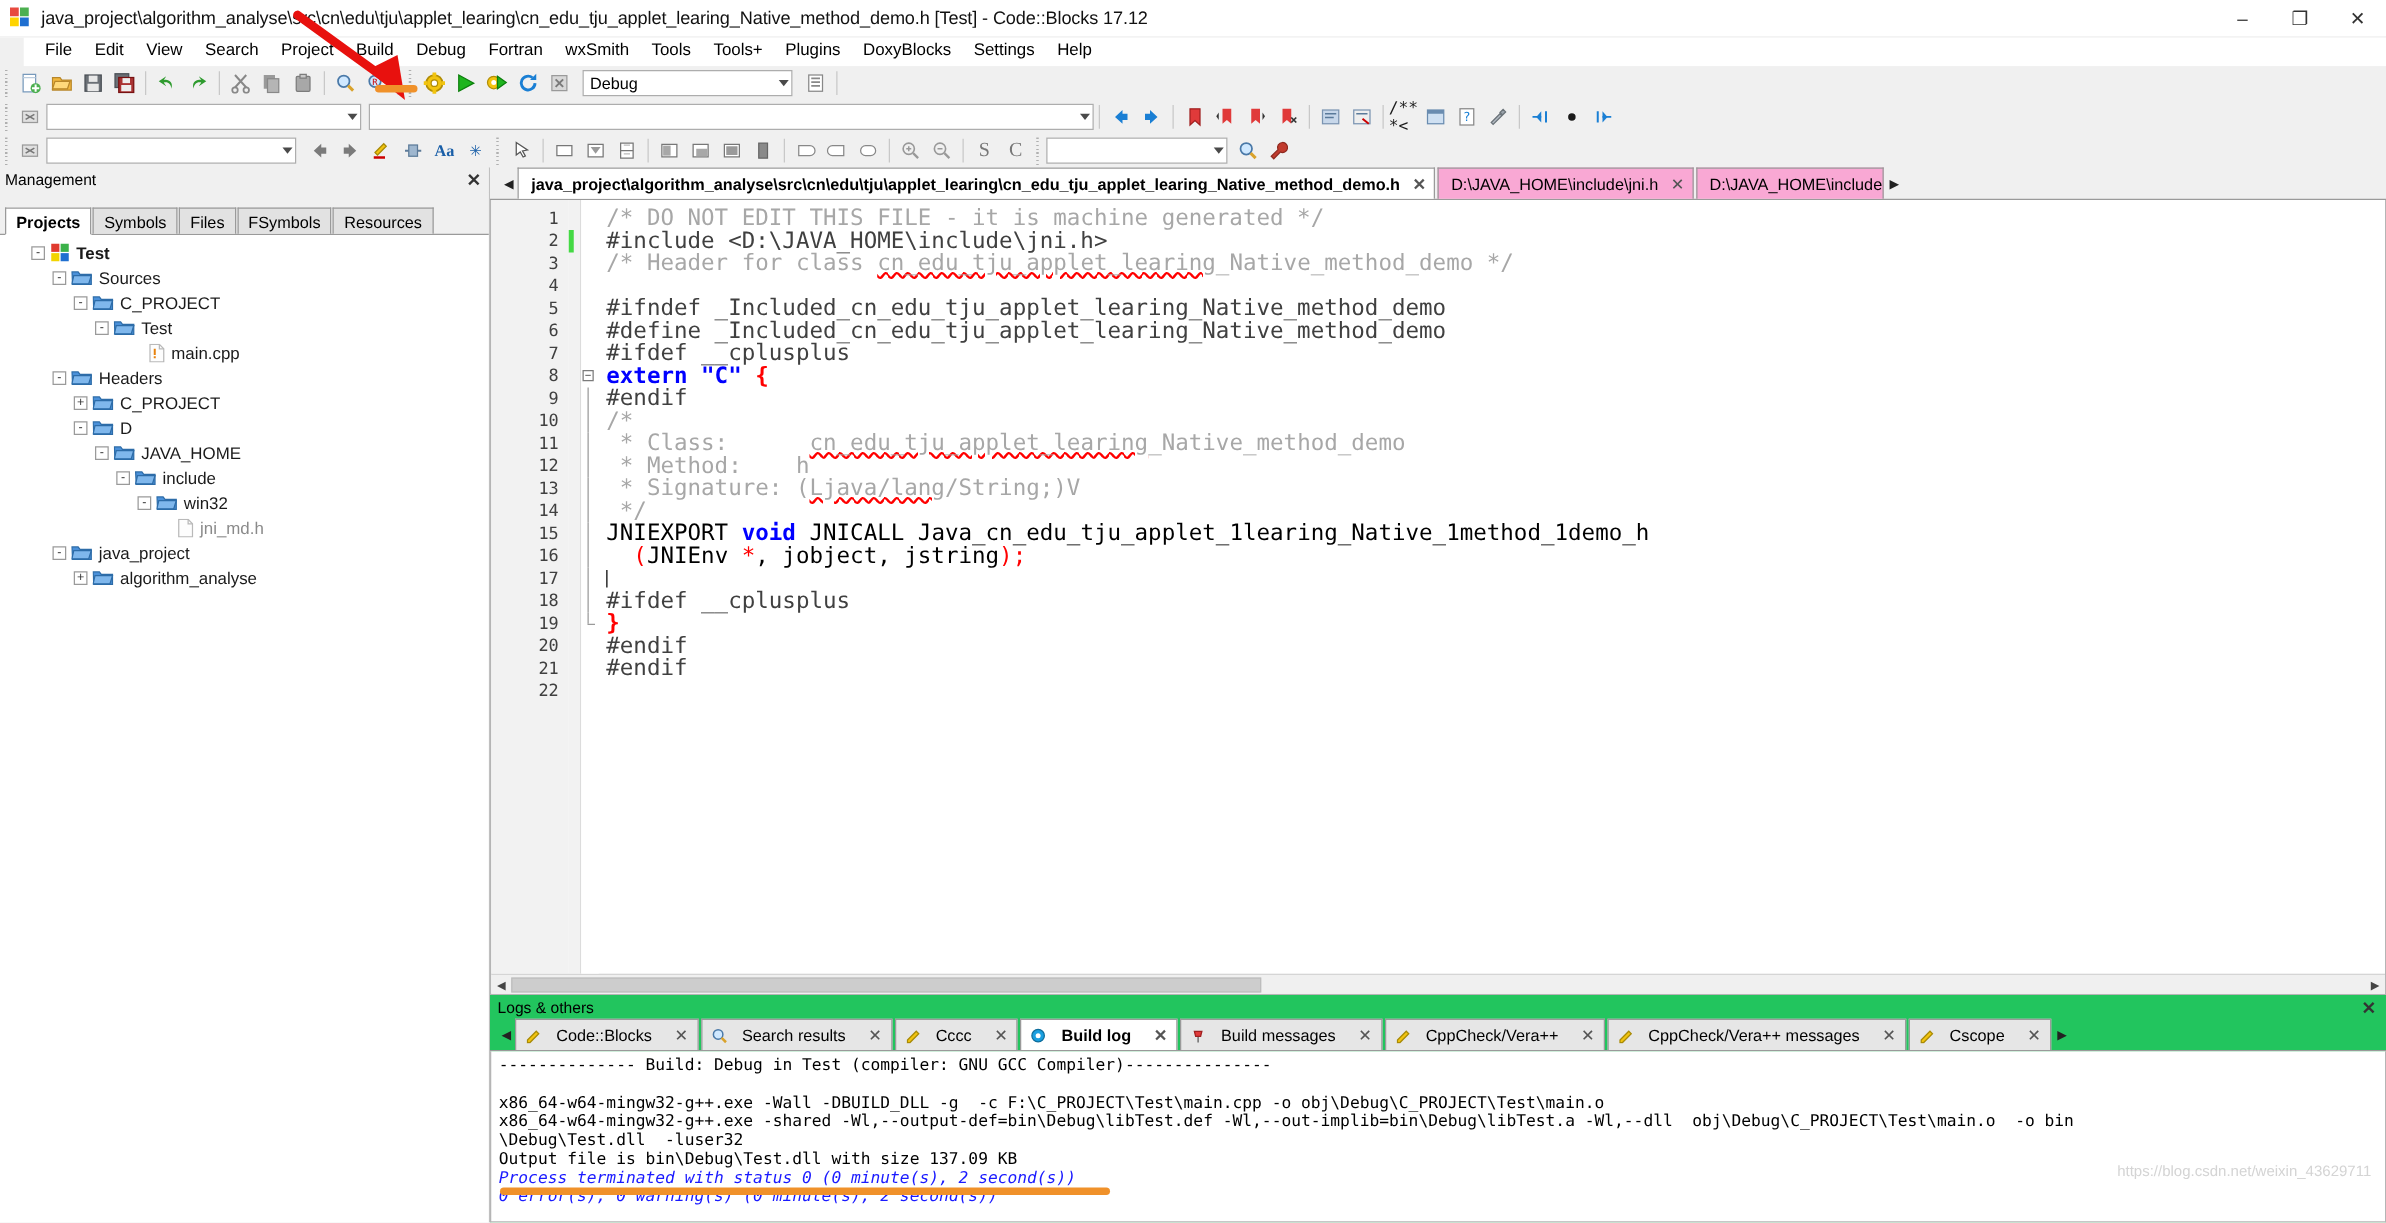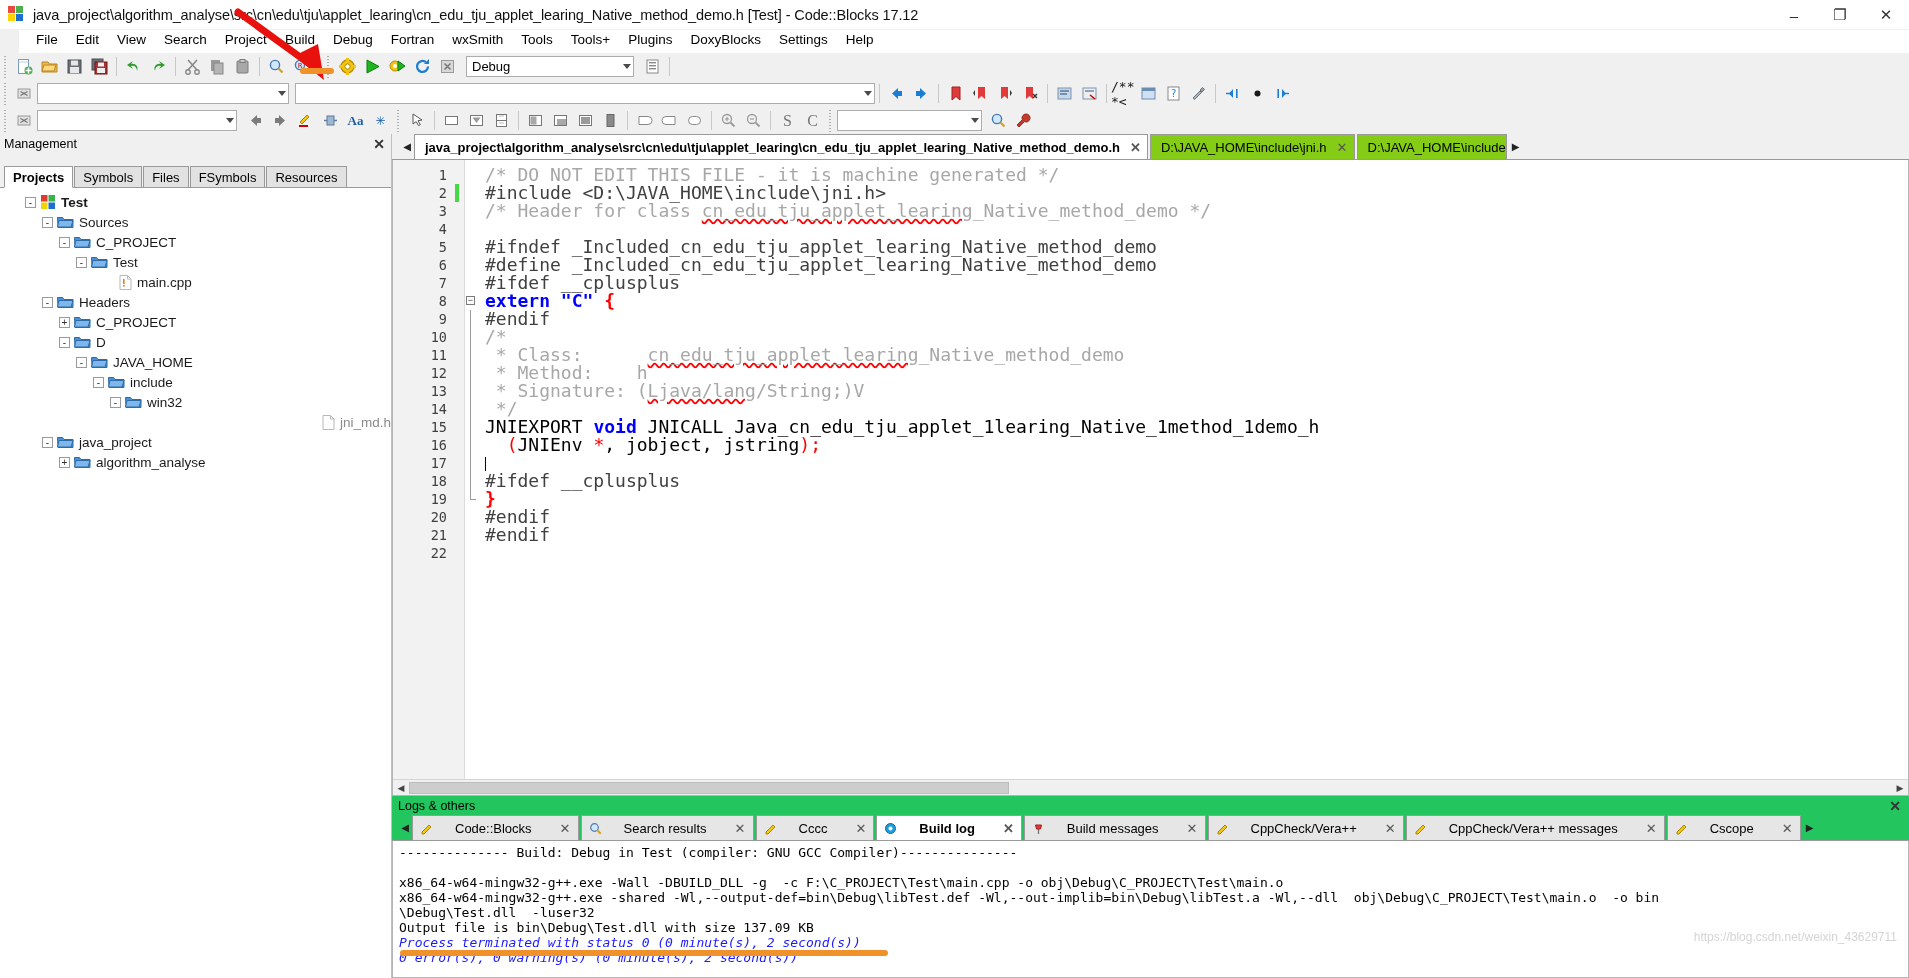--- a/index.html
+++ b/index.html
@@ -79,21 +79,21 @@
   .spacer-x { display: inline-block; flex: 0 0 auto; }
 
   
   .right { flex: 1 1 auto; display: flex; flex-direction: column; min-width: 0; background: #f0f0f0; }
 
   .ed-tabs { height: 26px; flex: 0 0 26px; display: flex; align-items: stretch;
              background: #f0f0f0; border-bottom: 1px solid #9a9a9a; padding-left: 8px; }
   .tab-arrow { width: 14px; display: flex; align-items: center; justify-content: center;
                font-size: 10px; color: #222; }
   .etab { display: flex; align-items: center; padding: 0 6px 0 10px; font-size: 13px;
-          border: 1px solid #9a9a9a; border-bottom: none; background: #84cc16; margin-right: 2px;
+          border: 1px solid #9a9a9a; border-bottom: none; background: #f9a8d4; margin-right: 2px;
           white-space: nowrap; max-width: 780px; overflow: hidden; }
   .etab.active { background: #fff; font-weight: bold; }
   .etab .x { margin-left: 10px; color: #555; font-size: 13px; }
 
   .editor { flex: 1 1 auto; background: #fff; display: flex; flex-direction: column; min-height: 0;
             border: 1px solid #b5b5b5; border-top: none; margin: 0; }
   .ed-body { flex: 1 1 auto; display: flex; min-height: 0; overflow: hidden; }
   .gutter-nums { width: 62px; flex: 0 0 62px; background: #f2f2f2; text-align: right;
                  padding: 6px 8px 0 0; font-family: "DejaVu Sans Mono", monospace; font-size: 13.5px;
                  color: #404040; }
@@ -123,21 +123,21 @@
   .hs-track { flex: 1 1 auto; height: 14px; background: #f0f0f0; position: relative; }
   .hs-thumb { position: absolute; left: 0; top: 1px; height: 12px; width: 600px; background: #cdcdcd;
               border: 1px solid #bdbdbd; }
 
   
   .logs { flex: 0 0 182px; display: flex; flex-direction: column; background: #22c55e; min-height: 0; }
   .logs-head { height: 19px; display: flex; align-items: center; justify-content: space-between;
                padding: 0 8px 0 6px; font-size: 12.5px; }
   .logs-tabs { height: 26px; flex: 0 0 26px; display: flex; align-items: stretch; padding-left: 6px;
                border-bottom: 1px solid #9a9a9a; }
-  .ltab { display: flex; align-items: center; gap: 22px; padding: 0 7px; font-size: 13px;
+  .ltab { display: flex; align-items: center; gap: 12px; padding: 0 7px; font-size: 13px;
           border: 1px solid #9a9a9a; border-bottom: none; background: #e6e6e6; margin-right: 2px;
           white-space: nowrap; }
   .ltab.active { background: #fff; font-weight: bold; }
   .ltab .x { margin-left: 6px; color: #555; }
   .logs-body { flex: 1 1 auto; background: #fff; border: 1px solid #b5b5b5; border-top: none;
                overflow: hidden; padding: 4px 0 0 6px;
                font-family: "DejaVu Sans Mono", monospace; font-size: 13px; white-space: pre; }
   .log-line { height: 15px; line-height: 15px; color: #000; }
   .log-line.italic-blue { color: #1a1aff; font-style: italic; }
   .watermark { position: absolute; right: 12px; bottom: 34px; color: #d4d4d4; font-size: 12px; }
@@ -691,21 +691,21 @@
           <div class="tnode" style="padding-left: 110px;">
             <span class="expander">-</span>
             <span style="display: inline-flex; align-items: center; margin-right: 5px;">
               <svg width="17" height="14" viewBox="0 0 17 14">
                 <path d="M0.5 2.5h5l1.5 2h9v8h-15z" fill="#4a90d9" stroke="#2d6ca8"></path>
                 <path d="M2 5.5h14l-2 6.5H0.5z" fill="#7fb7ec" stroke="#2d6ca8"></path>
               </svg>
             </span>
             <span class="lbl">win32</span>
           </div>
-          <div class="tnode" style="padding-left: 127px; justify-content: flex-end;">
+          <div class="tnode" style="padding-left: 127px;">
             <span class="spacer-x" style="width: 15px;"></span>
             <span style="display: inline-flex; align-items: center; margin-right: 5px;">
               <svg width="13" height="15" viewBox="0 0 13 15">
                 <path d="M1 .5h7.5L12 4v10.5H1z" fill="#fdfdfd" stroke="#b9b9b9"></path>
                 <path d="M8.5.5V4H12" fill="none" stroke="#b9b9b9"></path>
               </svg>
             </span>
             <span class="lbl grey">jni_md.h</span>
           </div>
           <div class="tnode" style="padding-left: 42px;">

